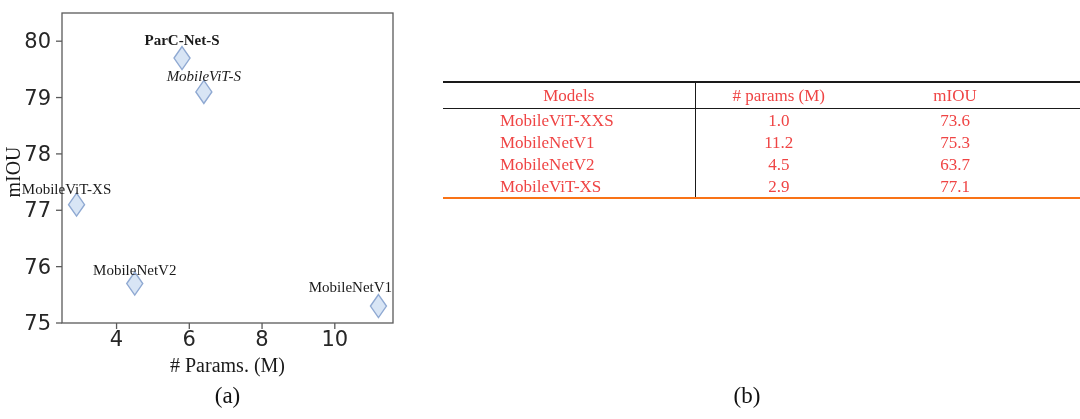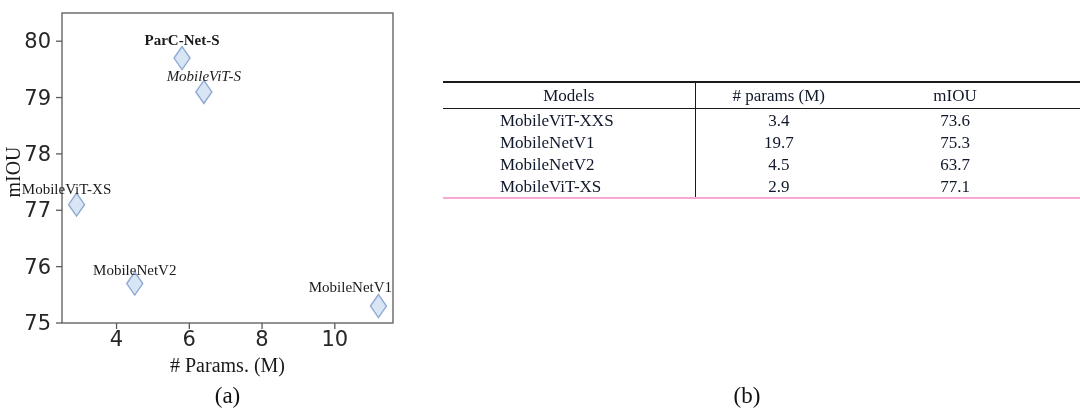--- a/index.html
+++ b/index.html
@@ -34,23 +34,23 @@
     position: absolute;
     left: 443px; top: 81px;
     width: 637px;
   }
   table#results-table {
     border-collapse: collapse;
     table-layout: fixed;
     width: 637px;
     font-size: 17px;
     line-height: 1.0;
-    color: #0f172a;
+    color: #ef4444;
     border-top: 2px solid #1a1a1a;
-    border-bottom: 2px solid #f9a8d4;
+    border-bottom: 2px solid #f97316;
   }
   #results-table th, #results-table td {
     padding: 0;
     font-weight: normal;
     text-align: center;
     white-space: nowrap;
     overflow: hidden;
   }
   #results-table thead th { height: 25px; border-bottom: 1.5px solid #1a1a1a; }
   #results-table tbody td { height: 22px; }
@@ -117,27 +117,27 @@
         <tr>
           <th class="v-divide">Models</th>
           <th># params (M)</th>
           <th class="miou-head">mIOU</th>
           <th></th>
         </tr>
       </thead>
       <tbody id="results-tbody">
           <tr>
             <td class="model-cell v-divide">MobileViT-XXS</td>
-            <td class="params-cell bold">3.4</td>
+            <td class="params-cell bold">1.0</td>
             <td class="miou-cell ">73.6</td>
             <td></td>
           </tr>
           <tr>
             <td class="model-cell v-divide">MobileNetV1</td>
-            <td class="params-cell ">19.7</td>
+            <td class="params-cell ">11.2</td>
             <td class="miou-cell ">75.3</td>
             <td></td>
           </tr>
           <tr>
             <td class="model-cell v-divide">MobileNetV2</td>
             <td class="params-cell ">4.5</td>
             <td class="miou-cell ">63.7</td>
             <td></td>
           </tr>
           <tr>

